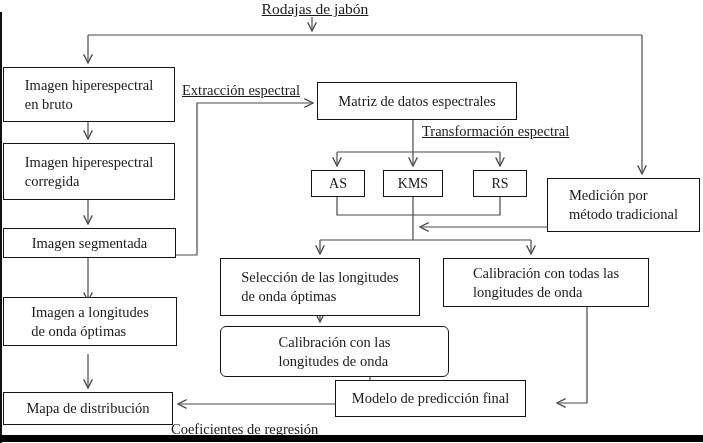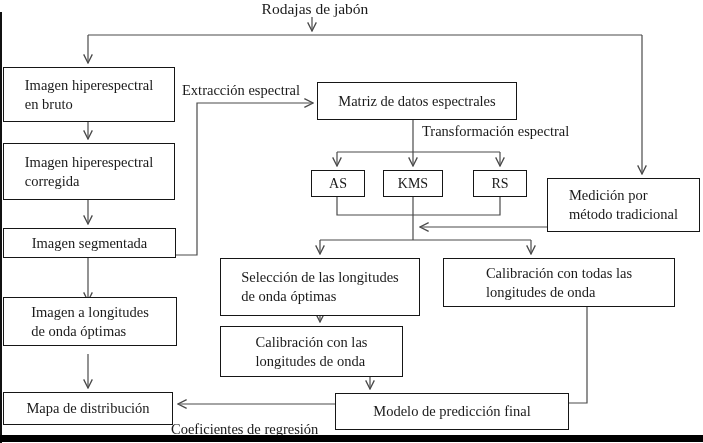--- a/index.html
+++ b/index.html
@@ -12,20 +12,21 @@
   .connectors path{stroke:#4a4a4a;stroke-width:1.2;fill:none;}
   .node{
     position:absolute;box-sizing:border-box;border:1.7px solid #161616;
     background:#fff;display:flex;align-items:center;justify-content:center;
     text-align:left;font-size:14.5px;line-height:19px;white-space:pre-line;
   }
   .small-node{font-size:14px;}
   .flabel{
     position:absolute;font-size:14.5px;line-height:17px;white-space:pre-line;
     background:transparent;
+    text-decoration:underline;
   }
   .center{text-align:center;}
   .bottom-bar{position:absolute;left:0;top:435px;width:703px;height:7px;background:#000;}
   .left-strip{position:absolute;left:0;top:12px;width:2px;height:431px;background:#111;}
 </style>
 </head>
 <body>
 
 <div class="canvas">
 
@@ -89,24 +90,24 @@
   <div class="node small-node" style="left:383px;top:170px;width:60px;height:27px;">KMS</div>
 
   <div class="node small-node" style="left:473px;top:170px;width:54px;height:27px;">RS</div>
 
   <div class="node" style="left:547px;top:178px;width:153px;height:54px;">Medición por
 método tradicional</div>
 
   <div class="node" style="left:220px;top:258px;width:200px;height:58px;">Selección de las longitudes
 de onda óptimas</div>
 
-  <div class="node" style="left:443px;top:258px;width:232px;height:49px;">Calibración con todas las
+  <div class="node" style="left:443px;top:258px;width:206px;height:49px;">Calibración con todas las
 longitudes de onda</div>
 
-  <div class="node" style="left:220px;top:326px;width:183px;height:51px;">Calibración con las
+  <div class="node" style="left:220px;top:326px;width:229px;height:51px;border-radius:6px;">Calibración con las
 longitudes de onda</div>
 
-  <div class="node" style="left:335px;top:393px;width:234px;height:37px;">Modelo de predicción final</div>
+  <div class="node" style="left:335px;top:380px;width:191px;height:37px;">Modelo de predicción final</div>
 
   <div class="left-strip"></div>
   <div class="bottom-bar"></div>
 
 </div>
 
 </body></html>

